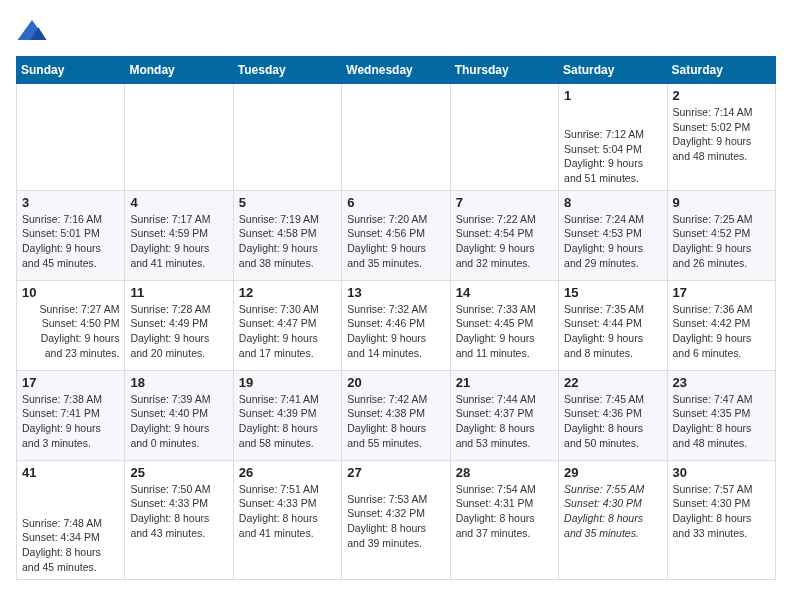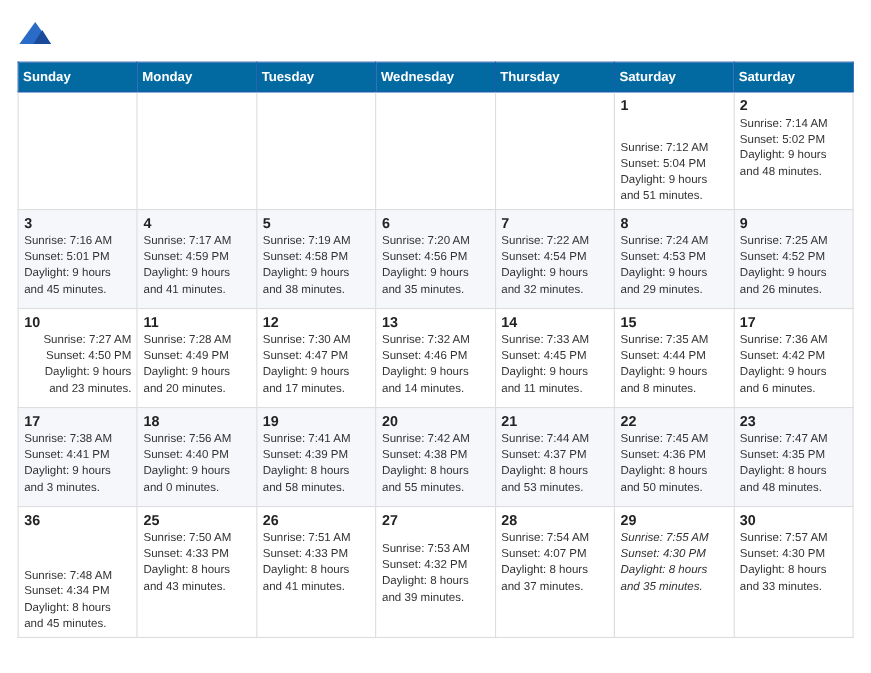--- a/index.html
+++ b/index.html
@@ -225,26 +225,26 @@
           <span class="day-number">17</span>
           <div class="day-info" style="white-space: pre-line;">Sunrise: 7:36 AM
 Sunset: 4:42 PM
 Daylight: 9 hours and 6 minutes.</div>
         </td>
       </tr>
       <tr>
         <td>
           <span class="day-number">17</span>
           <div class="day-info" style="white-space: pre-line;">Sunrise: 7:38 AM
-Sunset: 4:41 PM
+Sunset: 7:41 PM
 Daylight: 9 hours and 3 minutes.</div>
         </td>
         <td>
           <span class="day-number">18</span>
-          <div class="day-info" style="white-space: pre-line;">Sunrise: 7:56 AM
+          <div class="day-info" style="white-space: pre-line;">Sunrise: 7:39 AM
 Sunset: 4:40 PM
 Daylight: 9 hours and 0 minutes.</div>
         </td>
         <td>
           <span class="day-number">19</span>
           <div class="day-info" style="white-space: pre-line;">Sunrise: 7:41 AM
 Sunset: 4:39 PM
 Daylight: 8 hours and 58 minutes.</div>
         </td>
         <td>
@@ -267,21 +267,21 @@
         </td>
         <td>
           <span class="day-number">23</span>
           <div class="day-info" style="white-space: pre-line;">Sunrise: 7:47 AM
 Sunset: 4:35 PM
 Daylight: 8 hours and 48 minutes.</div>
         </td>
       </tr>
       <tr>
         <td>
-          <span class="day-number">36</span>
+          <span class="day-number">41</span>
           <div class="day-info" style="white-space: pre-line; margin-top: 36px;">Sunrise: 7:48 AM
 Sunset: 4:34 PM
 Daylight: 8 hours and 45 minutes.</div>
         </td>
         <td>
           <span class="day-number">25</span>
           <div class="day-info" style="white-space: pre-line;">Sunrise: 7:50 AM
 Sunset: 4:33 PM
 Daylight: 8 hours and 43 minutes.</div>
         </td>
@@ -293,21 +293,21 @@
         </td>
         <td>
           <span class="day-number">27</span>
           <div class="day-info" style="white-space: pre-line; margin-top: 12px;">Sunrise: 7:53 AM
 Sunset: 4:32 PM
 Daylight: 8 hours and 39 minutes.</div>
         </td>
         <td>
           <span class="day-number">28</span>
           <div class="day-info" style="white-space: pre-line;">Sunrise: 7:54 AM
-Sunset: 4:07 PM
+Sunset: 4:31 PM
 Daylight: 8 hours and 37 minutes.</div>
         </td>
         <td>
           <span class="day-number">29</span>
           <div class="day-info" style="white-space: pre-line; font-style: italic;">Sunrise: 7:55 AM
 Sunset: 4:30 PM
 Daylight: 8 hours and 35 minutes.</div>
         </td>
         <td>
           <span class="day-number">30</span>

